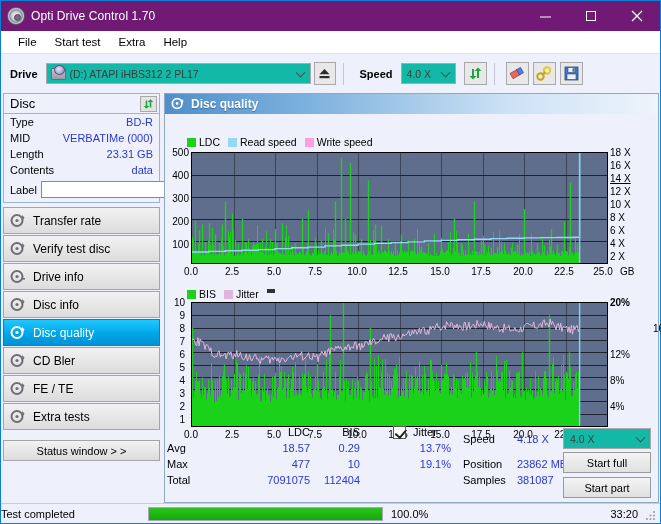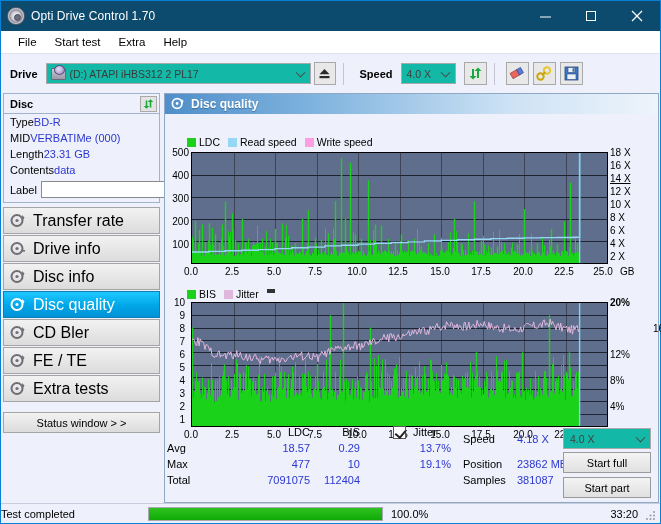--- a/index.html
+++ b/index.html
@@ -14,21 +14,21 @@
   #app {
     position: relative;
     width: 661px; height: 524px;
     background: #eef0fb;
     border: 1px solid #0a7fd6;
   }
 
   
   #titlebar {
     position: absolute; left: 0; top: 0; width: 659px; height: 30px;
-    background: #0c4a6e;
+    background: #701a75;
     display: flex; align-items: center;
   }
   #title-icon {
     width: 18px; height: 18px; margin-left: 6px; margin-right: 6px;
     border-radius: 50%;
     background: radial-gradient(circle at 50% 50%, #fdfdfd 0%, #cfcfd8 38%, #8d8d9c 55%, #e8e8ef 72%, #9a9aa8 100%);
     border: 1px solid #5a5a6a;
     position: relative;
   }
   #title-icon::after {
@@ -103,47 +103,47 @@
   
   #sidebar { position: absolute; left: 2px; top: 92px; width: 158px; height: 410px; }
   #disc-panel {
     width: 157px; border: 1px solid #9fb3cf; background: #eef0fb;
   }
   #disc-header {
     height: 20px; display: flex; align-items: center; justify-content: space-between;
     border-bottom: 1px solid #9fb3cf; padding: 0 2px 0 6px;
     background: #eef0fb;
   }
-  #disc-header-title { font-weight: bold; font-size: 11px; }
+  #disc-header-title { font-weight: normal; font-size: 13px; }
   #disc-refresh {
     width: 17px; height: 16px; background: #e3e3e3; border: 1px solid #a9a9a9;
     display: flex; align-items: center; justify-content: center;
   }
   .disc-row {
-    display: flex; align-items: center;
+    display: flex; justify-content: space-between; align-items: center;
     padding: 0 6px; height: 16px; font-size: 11px;
   }
   .disc-row .k { color: #000; }
   .disc-row .v { color: #2b37d0; }
   #label-row { display: flex; align-items: center; padding: 2px 3px 3px 6px; gap: 4px; }
   #label-input {
     flex: 1; height: 17px; background: #fff; border: 1px solid #8a8a8a;
   }
   #label-btn {
     width: 21px; height: 19px; background: #e3e3e3; border: 1px solid #a9a9a9;
     display: flex; align-items: center; justify-content: center;
   }
 
   #navlist { margin-top: 4px; width: 157px; }
   .nav-item {
     height: 27px; margin-bottom: 1px;
     background: linear-gradient(#f2f2f2, #dcdcdc);
     border: 1px solid #a5a5a5;
     display: flex; align-items: center; padding-left: 6px;
-    font-size: 16px; color: #000;
+    font-size: 12px; color: #000;
   }
   .nav-item.active {
     background: linear-gradient(#1ec9ff, #00a6e8 55%, #0092d6);
     border-color: #0f7fb5; color: #ffffff;
   }
   .nav-icon { width: 16px; height: 15px; margin-right: 7px; flex: 0 0 16px; }
   #status-window-btn {
     margin-top: 10px; width: 157px; height: 21px;
     background: linear-gradient(#f2f2f2, #dcdcdc); border: 1px solid #a5a5a5;
     display: flex; align-items: center; justify-content: center; font-size: 11px;
@@ -338,20 +338,30 @@
     <div id="navlist">
       <div class="nav-item">
         <span class="nav-icon">
           <svg width="16" height="15" viewBox="0 0 16 15">
               <circle cx="7" cy="7.5" r="5.5" fill="none" stroke="#6e6e78" stroke-width="2"></circle>
               <circle cx="7" cy="7.5" r="1.6" fill="#6e6e78"></circle>
               <path d="M12 2 L14.5 4.5 L12.5 8 Z" fill="#6e6e78"></path>
             </svg>
         </span>
         <span>Transfer rate</span>
+      </div>
+      <div class="nav-item">
+        <span class="nav-icon">
+          <svg width="16" height="15" viewBox="0 0 16 15">
+              <circle cx="7" cy="7.5" r="5.5" fill="none" stroke="#6e6e78" stroke-width="2"></circle>
+              <circle cx="7" cy="7.5" r="1.6" fill="#6e6e78"></circle>
+              <path d="M12 2 L14.5 4.5 L12.5 8 Z" fill="#6e6e78"></path>
+            </svg>
+        </span>
+        <span>Verify test disc</span>
       </div>
       <div class="nav-item">
         <span class="nav-icon">
           <svg width="16" height="15" viewBox="0 0 16 15">
               <circle cx="7" cy="7.5" r="5.5" fill="none" stroke="#6e6e78" stroke-width="2"></circle>
               <circle cx="7" cy="7.5" r="1.6" fill="#6e6e78"></circle>
               <rect x="11" y="9" width="4" height="1.6" fill="#6e6e78"></rect>
             </svg>
         </span>
         <span>Drive info</span>

